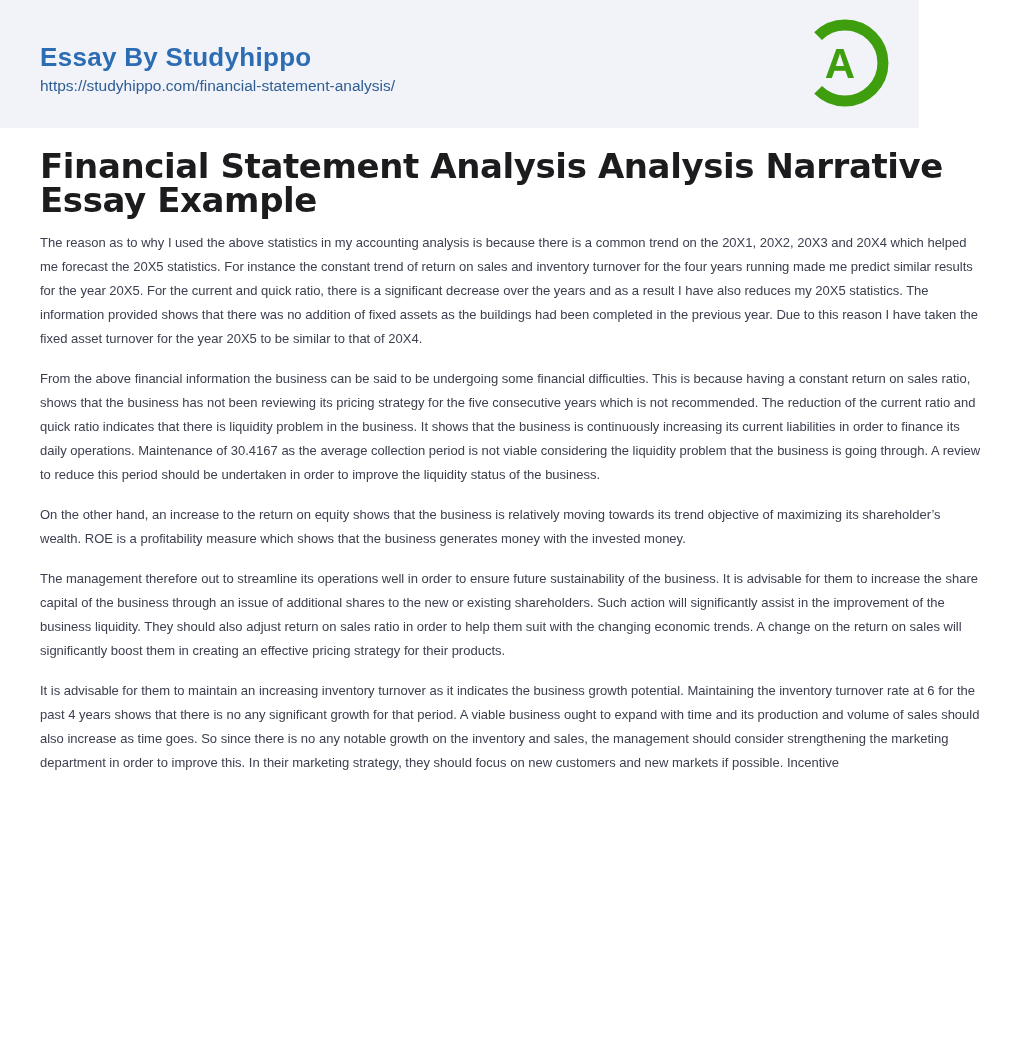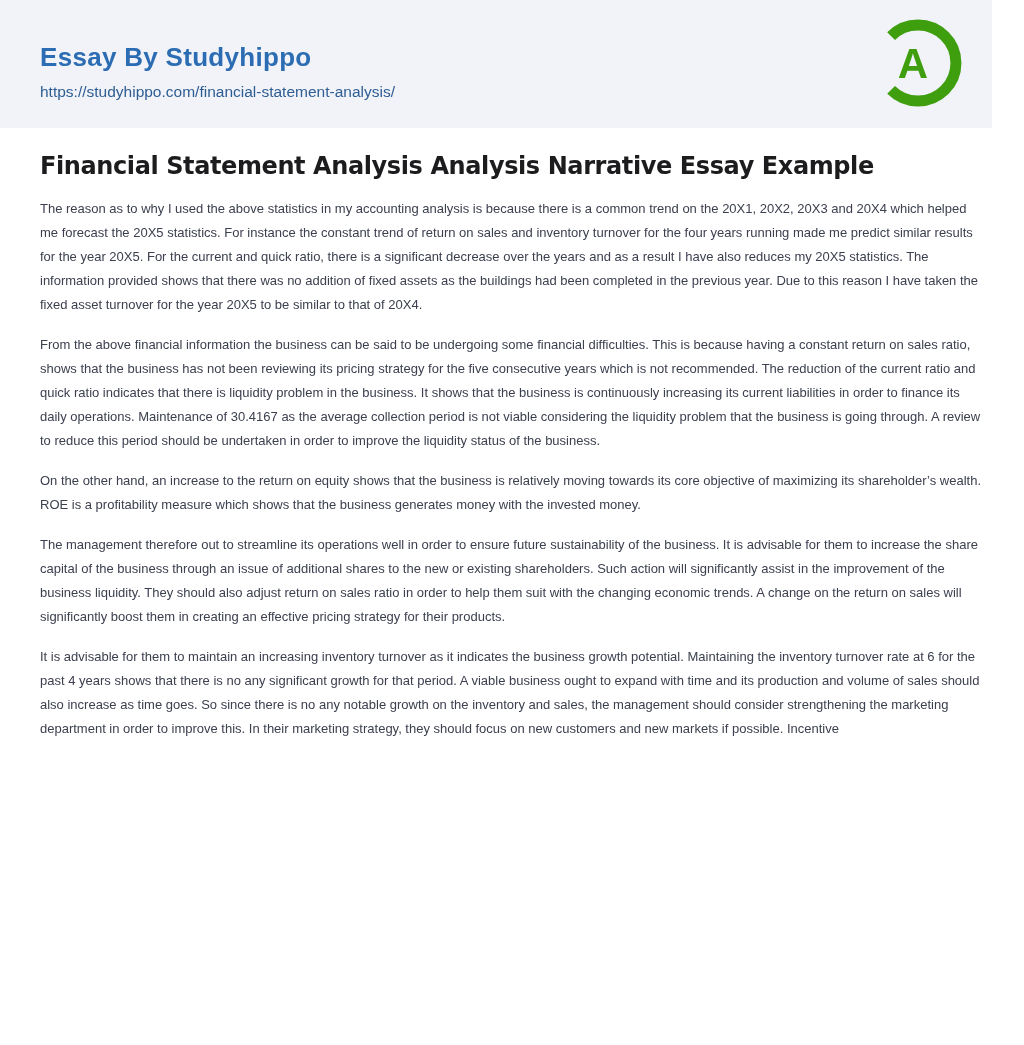--- a/index.html
+++ b/index.html
@@ -7,36 +7,36 @@
     margin: 0;
     padding: 0;
     width: 1024px;
     height: 1045px;
     background: #ffffff;
     overflow: hidden;
     font-family: "Liberation Sans", sans-serif;
   }
   .header {
     position: relative;
-    width: 992px;
+    width: 919px;
     height: 128px;
     background: #f1f3f8;
     padding: 0 40px;
   }
   .site-title {
     padding-top: 42px;
     font-size: 26px;
     line-height: 30px;
     font-weight: 700;
     letter-spacing: 0.3px;
     color: #2b6cb3;
   }
   .site-url {
     display: inline-block;
-    margin-top: 11px;
+    margin-top: 5px;
     font-size: 15.5px;
     line-height: 18px;
     font-weight: 500;
     color: #2e5d94;
     text-decoration: none;
     cursor: pointer;
   }
   .logo {
     position: absolute;
     top: 17px;
@@ -44,21 +44,21 @@
     width: 92px;
     height: 92px;
   }
   .logo svg { display: block; width: 92px; height: 92px; }
   main {
     padding: 21px 40px 0 40px;
   }
   h1.essay-title {
     margin: 0 0 14px 0;
     font-family: "DejaVu Sans", "Liberation Sans", sans-serif;
-    font-size: 24px;
+    font-size: 34px;
     line-height: 34px;
     font-weight: 700;
     letter-spacing: -0.4px;
     color: #1c1c1e;
   }
   p.essay-paragraph {
     margin: 0 0 16px 0;
     font-size: 13px;
     line-height: 24px;
     font-weight: 400;
@@ -76,16 +76,16 @@
       <path d="M 19.1 19.1 A 38 38 0 1 1 19.1 72.9" fill="none" stroke="#3f9e0e" stroke-width="11"></path>
       <text x="41" y="60.5" font-family="Liberation Sans, sans-serif" font-size="42" font-weight="bold" fill="#3f9e0e" text-anchor="middle">A</text>
     </svg>
   </div>
 </header>
 
 <main>
   <h1 class="essay-title">Financial Statement Analysis Analysis Narrative Essay Example</h1>
   <p class="essay-paragraph">The reason as to why I used the above statistics in my accounting analysis is because there is a common trend on the 20X1, 20X2, 20X3 and 20X4 which helped me forecast the 20X5 statistics. For instance the constant trend of return on sales and inventory turnover for the four years running made me predict similar results for the year 20X5. For the current and quick ratio, there is a significant decrease over the years and as a result I have also reduces my 20X5 statistics. The information provided shows that there was no addition of fixed assets as the buildings had been completed in the previous year. Due to this reason I have taken the fixed asset turnover for the year 20X5 to be similar to that of 20X4.</p>
   <p class="essay-paragraph">From the above financial information the business can be said to be undergoing some financial difficulties. This is because having a constant return on sales ratio, shows that the business has not been reviewing its pricing strategy for the five consecutive years which is not recommended. The reduction of the current ratio and quick ratio indicates that there is liquidity problem in the business. It shows that the business is continuously increasing its current liabilities in order to finance its daily operations. Maintenance of 30.4167 as the average collection period is not viable considering the liquidity problem that the business is going through. A review to reduce this period should be undertaken in order to improve the liquidity status of the business.</p>
-  <p class="essay-paragraph">On the other hand, an increase to the return on equity shows that the business is relatively moving towards its core objective of maximizing its shareholder’s wealth. ROE is a profitability measure which shows that the business generates money with the invested money.</p>
+  <p class="essay-paragraph">On the other hand, an increase to the return on equity shows that the business is relatively moving towards its trend objective of maximizing its shareholder’s wealth. ROE is a profitability measure which shows that the business generates money with the invested money.</p>
   <p class="essay-paragraph">The management therefore out to streamline its operations well in order to ensure future sustainability of the business. It is advisable for them to increase the share capital of the business through an issue of additional shares to the new or existing shareholders. Such action will significantly assist in the improvement of the business liquidity. They should also adjust return on sales ratio in order to help them suit with the changing economic trends. A change on the return on sales will significantly boost them in creating an effective pricing strategy for their products.</p>
   <p class="essay-paragraph">It is advisable for them to maintain an increasing inventory turnover as it indicates the business growth potential. Maintaining the inventory turnover rate at 6 for the past 4 years shows that there is no any significant growth for that period. A viable business ought to expand with time and its production and volume of sales should also increase as time goes. So since there is no any notable growth on the inventory and sales, the management should consider strengthening the marketing department in order to improve this. In their marketing strategy, they should focus on new customers and new markets if possible. Incentive</p>
 </main>
 
 </body></html>

